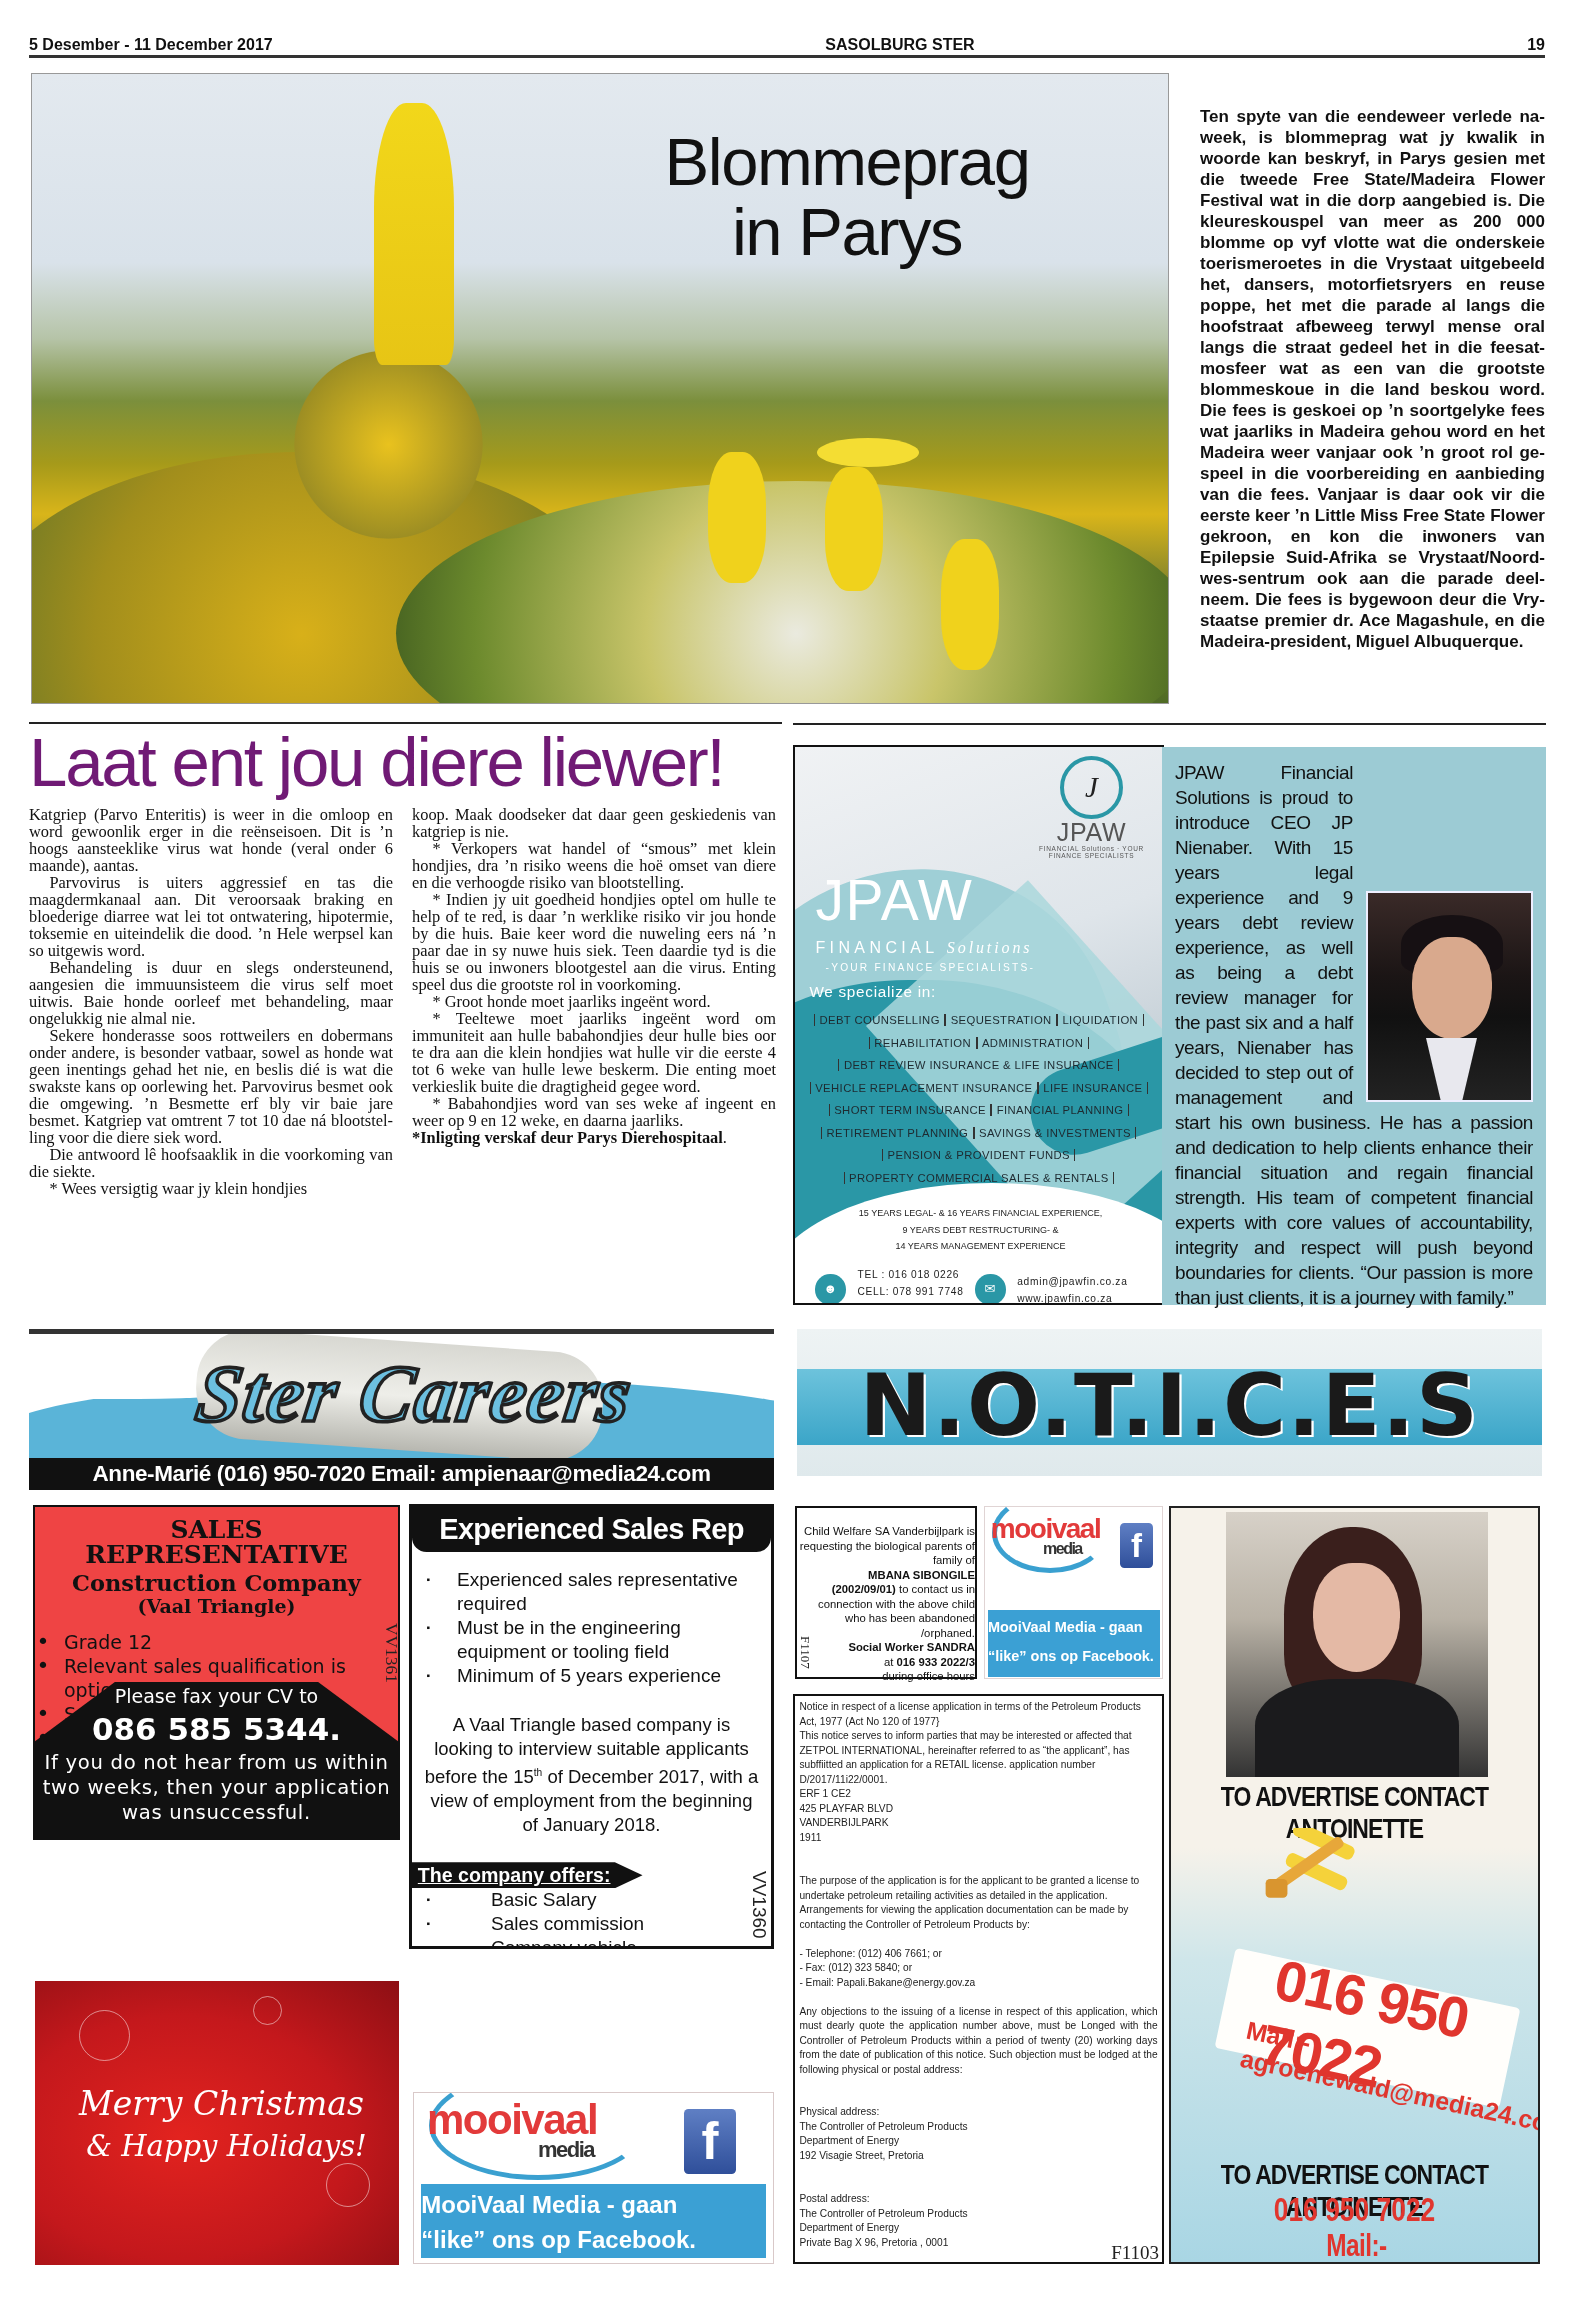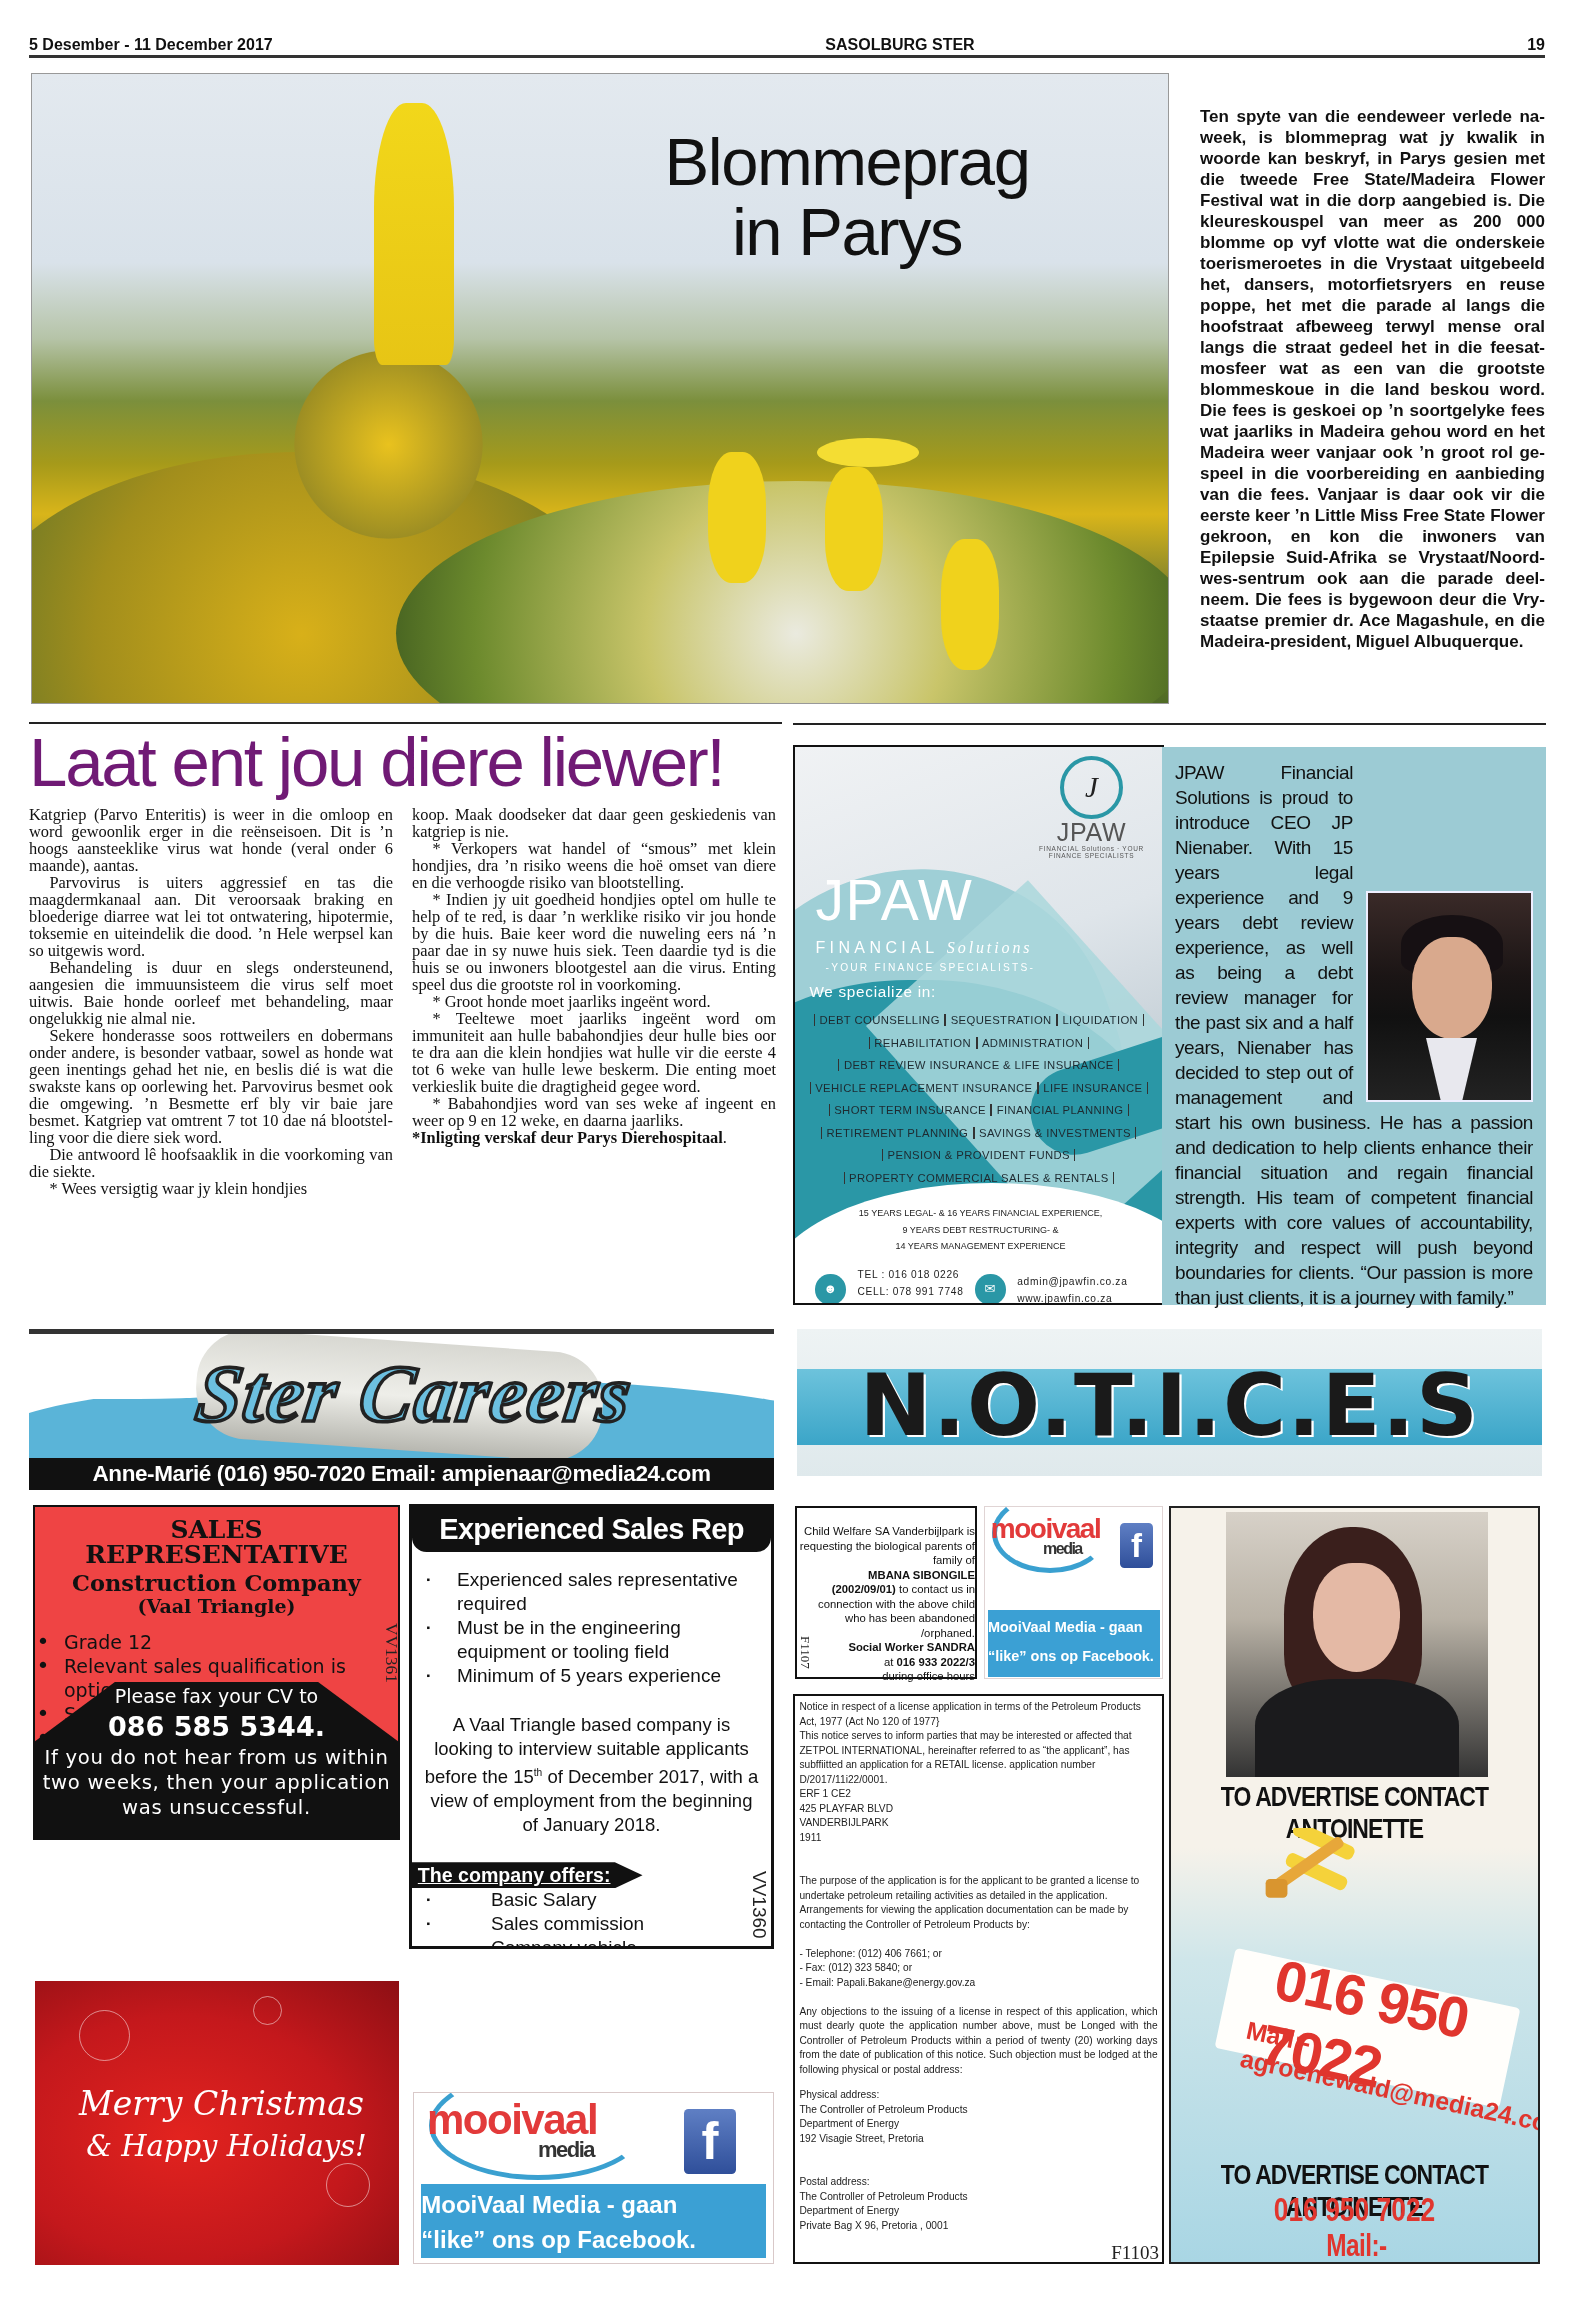--- a/index.html
+++ b/index.html
@@ -231,21 +231,21 @@
   <h2 style="font-size:19px;margin-top:2.9px">(Vaal Triangle)</h2>
   <ul>
     <li>Grade 12</li>
     <li style="padding-right:44px">Relevant sales qualification is optional</li>
     <li>Sales experience</li>
     <li style="padding-left:22px;font-size:18px">Knowledge of road surfacing and related products would be beneficial</li>
   </ul>
   <div class="vcode" style="left:367px;top:116px">VV1361</div>
   <div class="fax">
     <div style="font-size:19px;margin-top:3px">Please fax your CV to</div>
-    <div style="font-size:27px;font-weight:bold;margin-top:4.4px">086 585 5344.</div>
+    <div style="font-size:31px;font-weight:bold;margin-top:4.4px">086 585 5344.</div>
     <div style="font-size:19.6px;line-height:25px;letter-spacing:0.7px;padding:2.9px 2.9px 0">If you do not hear from us within two weeks, then your application was unsuccessful.</div>
   </div>
 </div>
 
 <div class="abs exprep">
   <div class="head">Experienced Sales Rep</div>
   <ul>
     <li>Experienced sales representative required</li>
     <li>Must be in the engineering equipment or tooling field</li>
     <li>Minimum of 5 years experience</li>
@@ -311,21 +311,21 @@
 This notice serves to inform parties that may be interested or affected that ZETPOL INTERNATIONAL, hereinafter referred to as “the applicant”, has subffiitted an application for a RETAIL license. application number D/2017/11i22/0001.
 ERF 1 CE2
 425 PLAYFAR BLVD
 VANDERBIJLPARK
 1911</p>
   <p style="margin-top:29px">The purpose of the application is for the applicant to be granted a license to undertake petroleum retailing activities as detailed in the application. Arrangements for viewing the application documentation can be made by contacting the Controller of Petroleum Products by:</p>
   <p style="margin-top:14.5px">- Telephone: (012) 406 7661; or
 - Fax: (012) 323 5840; or
 - Email: Papali.Bakane@energy.gov.za</p>
   <p style="margin-top:14.5px;text-align:justify">Any objections to the issuing of a license in respect of this application, which must dearly quote the application number above, must be Longed with the Controller of Petroleum Products within a period of twenty (20) working days from the date of publication of this notice. Such objection must be lodged at the following physical or postal address:</p>
-  <p style="margin-top:11px">Physical address:
+  <p style="margin-top:28px">Physical address:
 The Controller of Petroleum Products
 Department of Energy
 192 Visagie Street, Pretoria</p>
   <p style="margin-top:29px">Postal address:
 The Controller of Petroleum Products
 Department of Energy
 Private Bag X 96, Pretoria , 0001</p>
   <div class="code">F1103</div>
 </div>
 

